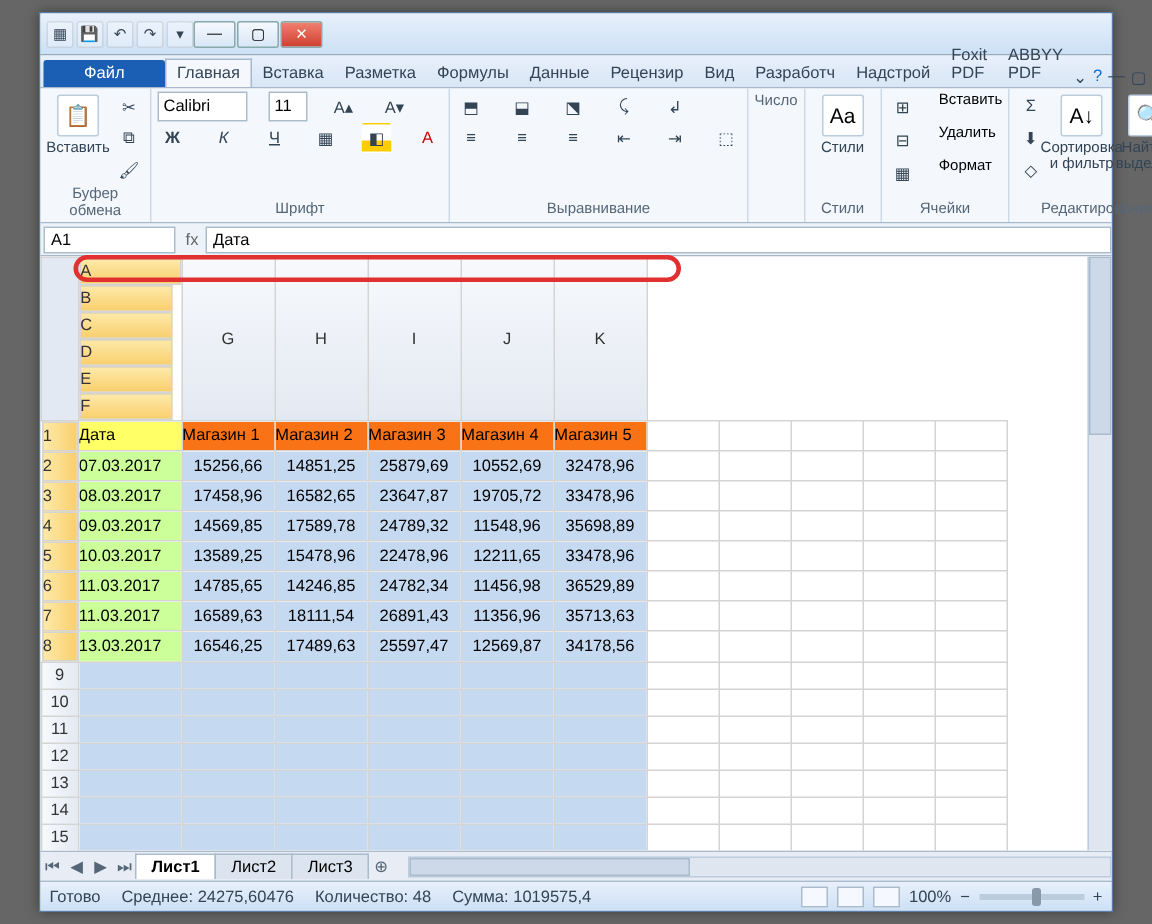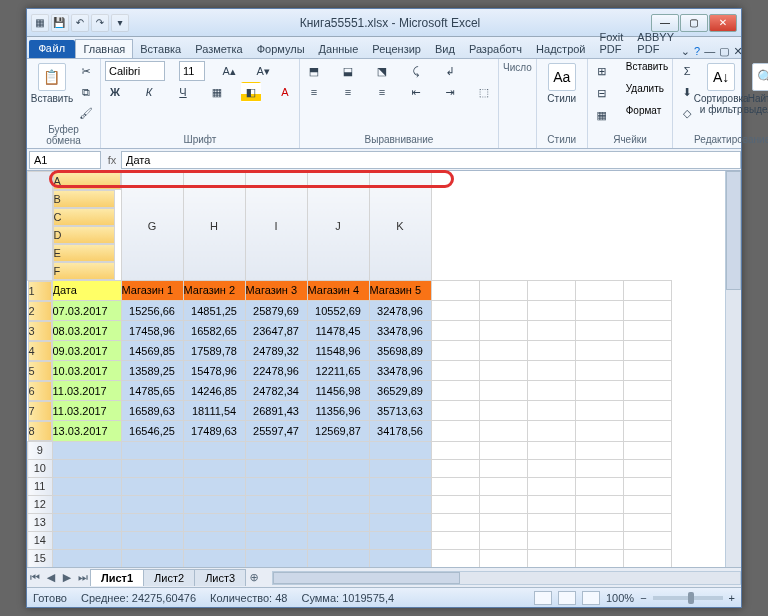--- a/index.html
+++ b/index.html
@@ -6,37 +6,37 @@
 body { background: #666; width: 768px; height: 616px; overflow: hidden; position: relative; }
 .window { position: absolute; top: 8px; left: 26px; width: 716px; height: 600px; background: #fff; border: 1px solid #5a7ca8; box-shadow: 0 0 8px rgba(0,0,0,.4); display: flex; flex-direction: column; }
 .titlebar { height: 28px; background: linear-gradient(#e8f0fb,#cde0f5); display: flex; align-items: center; padding: 0 4px; border-bottom: 1px solid #9ab; }
 .qat { display: flex; gap: 2px; align-items: center; }
 .qat-btn { width: 18px; height: 18px; background: rgba(255,255,255,.3); border: 1px solid rgba(0,0,0,.1); border-radius: 2px; display: flex; align-items: center; justify-content: center; font-size: 10px; color: #345; cursor: pointer; }
 .title { flex: 1; text-align: center; font-size: 12px; color: #345; }
 .winbtns { display: flex; gap: 1px; }
 .winbtn { width: 28px; height: 18px; background: linear-gradient(#f5f9ff,#d8e6f5); border: 1px solid #8aa; border-radius: 2px; display: flex; align-items: center; justify-content: center; font-size: 10px; cursor: pointer; }
 .winbtn.close { background: linear-gradient(#f08070,#d04030); color: #fff; }
 .tabs { height: 22px; background: linear-gradient(#e8f0fb,#d8e6f5); display: flex; align-items: flex-end; border-bottom: 1px solid #a7b8cc; padding-left: 2px; gap: 0; font-size: 11px; }
-.filetab { background: #1a5fb4; color: #fff; padding: 3px 10px; border-radius: 2px 2px 0 0; cursor: pointer; font-family: Liberation Mono, monospace; }
+.filetab { background: #1a5fb4; color: #fff; padding: 3px 27px; border-radius: 2px 2px 0 0; cursor: pointer; }
 .rtab { padding: 3px 7px; color: #345; cursor: pointer; }
 .rtab.active { background: #f4f8fd; border: 1px solid #a7b8cc; border-bottom: none; }
 .tabs-right { margin-left: auto; display: flex; gap: 4px; padding-right: 6px; color: #345; font-size: 11px; }
 .ribbon { height: 90px; background: #f4f8fd; border-bottom: 1px solid #a7b8cc; display: flex; }
 .rgroup { border-right: 1px solid #cdd9e8; padding: 2px 4px; display: flex; flex-direction: column; justify-content: space-between; }
 .rgroup-body { display: flex; gap: 3px; align-items: flex-start; flex: 1; }
 .rgroup-label { text-align: center; font-size: 10px; color: #567; padding: 1px 0; }
 .bigbtn { width: 42px; display: flex; flex-direction: column; align-items: center; gap: 2px; padding: 2px; cursor: pointer; }
 .bigbtn .ico { width: 28px; height: 28px; background: #fff; border: 1px solid #bcd; border-radius: 2px; display: flex; align-items: center; justify-content: center; font-size: 14px; }
 .bigbtn span { font-size: 10px; color: #345; text-align: center; line-height: 1.1; }
 .smallrow { display: flex; gap: 14px; }
 .smallbtn { width: 20px; height: 20px; border: 1px solid transparent; border-radius: 2px; display: flex; align-items: center; justify-content: center; font-size: 11px; color: #345; cursor: pointer; }
 .sel { height: 20px; border: 1px solid #abc; background: #fff; font-size: 11px; padding: 0 3px; display: flex; align-items: center; cursor: pointer; }
 .stack { display: flex; flex-direction: column; gap: 1px; }
 .formula-bar { height: 22px; background: #eef3fa; border-bottom: 1px solid #a7b8cc; display: flex; align-items: center; font-size: 11px; }
-.namebox { width: 72px; height: 18px; background: #fff; border: 1px solid #abc; margin: 0 2px; padding: 0 4px; display: flex; align-items: center; }
+.namebox { width: 88px; height: 18px; background: #fff; border: 1px solid #abc; margin: 0 2px; padding: 0 4px; display: flex; align-items: center; }
 .fx { width: 18px; text-align: center; color: #666; }
 .fval { flex: 1; height: 18px; background: #fff; border: 1px solid #abc; padding: 0 4px; display: flex; align-items: center; }
 .grid-area { flex: 1; display: flex; overflow: hidden; position: relative; background: #fff; }
 .grid { border-collapse: collapse; font-size: 11px; }
 .grid th, .grid td { border: 1px solid #d4d4d4; padding: 0; }
 .colhdr { background: linear-gradient(#f7f9fc,#e3e9f2); height: 18px; text-align: center; font-weight: normal; color: #333; cursor: pointer; }
 .colhdr.sel { background: linear-gradient(#fde9a8,#f9cf6e); }
 .rowhdr { background: linear-gradient(90deg,#f7f9fc,#e3e9f2); width: 24px; text-align: center; font-weight: normal; color: #333; cursor: pointer; }
 .rowhdr.sel { background: linear-gradient(90deg,#fde9a8,#f9cf6e); }
 .corner { background: #e3e9f2; width: 24px; height: 18px; cursor: pointer; }
@@ -70,21 +70,20 @@
 <div class="window">
 
   <div class="titlebar">
     <div class="qat">
       <div class="qat-btn">▦</div>
       <div class="qat-btn">💾</div>
       <div class="qat-btn">↶</div>
       <div class="qat-btn">↷</div>
       <div class="qat-btn">▾</div>
     </div>
-    <div class="title">Книга55551.xlsx - Microsoft Excel</div>
     <div class="winbtns">
       <div class="winbtn">—</div>
       <div class="winbtn">▢</div>
       <div class="winbtn close">✕</div>
     </div>
   </div>
 
   <div class="tabs">
     <div class="filetab">Файл</div>
     <div id="rtabs" style="display: contents;"><div class="rtab active">Главная</div><div class="rtab">Вставка</div><div class="rtab">Разметка</div><div class="rtab">Формулы</div><div class="rtab">Данные</div><div class="rtab">Рецензир</div><div class="rtab">Вид</div><div class="rtab">Разработч</div><div class="rtab">Надстрой</div><div class="rtab">Foxit PDF</div><div class="rtab">ABBYY PDF</div></div>
@@ -269,21 +268,21 @@
               <td class="cell colK"></td>
             </tr>
           </tbody>
           <tbody>
             <tr>
               <th class="rowhdr sel">3</th>
               <td class="cell colA selcol date">08.03.2017</td>
               <td class="cell colB selcol num">17458,96</td>
               <td class="cell colC selcol num">16582,65</td>
               <td class="cell colD selcol num">23647,87</td>
-              <td class="cell colE selcol num">11478,45</td>
+              <td class="cell colE selcol num">19705,72</td>
               <td class="cell colF selcol num">33478,96</td>
               <td class="cell colG"></td>
               <td class="cell colH"></td>
               <td class="cell colI"></td>
               <td class="cell colJ"></td>
               <td class="cell colK"></td>
             </tr>
           </tbody>
           <tbody>
             <tr>

